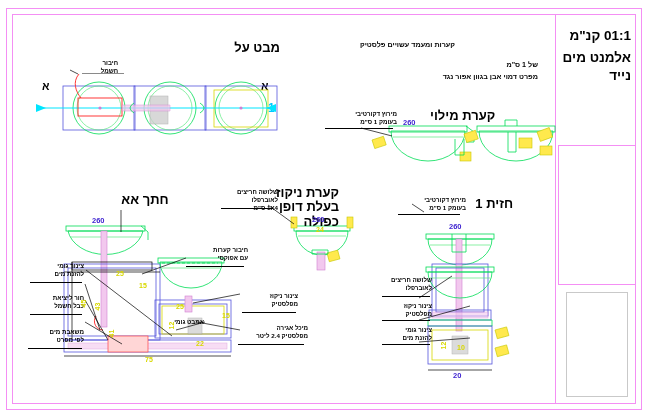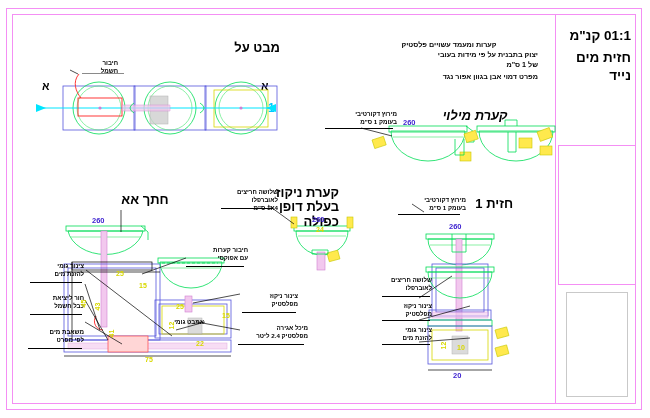--- a/index.html
+++ b/index.html
@@ -50,25 +50,24 @@
 
 <div id="sheet">
 
   <div class="frame-outer"></div>
   <div class="frame-inner"></div>
   <div class="title-col"></div>
   <div class="tb-box1"></div>
   <div class="tb-box2"></div>
 
   <div class="t title-big" style="left:563px;top:28px;width:68px;text-align:right;">1:10 קנ"מ</div>
-  <div class="t title-big" style="left:563px;top:50px;width:68px;text-align:right;">חזית מים</div>
+  <div class="t title-big" style="left:563px;top:50px;width:68px;text-align:right;">אלמנט מים</div>
   <div class="t title-big" style="left:563px;top:68px;width:68px;text-align:right;">נייד</div>
 
-  <div class="t spec" style="left:360px;top:40px;width:178px;text-align:center;">קערות ומעמד עשויים פלסטיק</div>
-  <div class="t spec" style="left:360px;top:50px;width:178px;text-align:right;">יצוק בתבנית על פי מידות בעובי</div>
+  <div class="t spec" style="left:360px;top:40px;width:178px;text-align:left;">קערות ומעמד עשויים פלסטיק</div>
   <div class="t spec" style="left:360px;top:60px;width:178px;text-align:right;">של 1 ס"מ</div>
   <div class="t spec" style="left:360px;top:72px;width:178px;text-align:right;">מפרט דמוי אבן בגוון אפור נגד</div>
 
   <div class="t sec-title" style="left:190px;top:40px;width:90px;text-align:right;">מבט על</div>
 
   <div class="mark" style="left:42px;top:80px;">א</div>
   <div class="mark" style="left:261px;top:80px;">א</div>
   <div class="mark-c" style="left:268px;top:101px;">1</div>
 
   <div class="t note" style="left:70px;top:59px;width:48px;text-align:right;">חיבור
@@ -202,21 +201,21 @@
       <line class="bk" x1="419" y1="342" x2="470" y2="338" stroke-width=".5"></line>
     </g>
 
     <g>
       <line class="bk" x1="361" y1="128" x2="392" y2="136" stroke-width=".5"></line>
       <line class="bk" x1="268" y1="205" x2="294" y2="224" stroke-width=".5"></line>
       <line class="bk" x1="412" y1="204" x2="424" y2="212" stroke-width=".5"></line>
     </g>
   </svg>
 
-  <div class="t sec-title" style="left:430px;top:108px;width:90px;text-align:center;font-style:italic;">קערת מילוי</div>
+  <div class="t sec-title" style="left:430px;top:108px;width:90px;text-align:left;">קערת מילוי</div>
   <div class="t note" style="left:325px;top:110px;width:72px;text-align:right;">מירוץ דקורטיבי
 בעומק 1 ס"מ</div>
   <div class="ul" style="left:325px;top:128px;width:68px;"></div>
   <div class="dim" style="left:403px;top:118px;">260</div>
 
   <div class="t sec-title" style="left:251px;top:186px;width:88px;text-align:right;line-height:1.1;">קערת ניקוז
 בעלת דופן
 כפולה</div>
   <div class="t note" style="left:223px;top:188px;width:55px;text-align:right;">שלושה חריצים
 לאוברפלו

